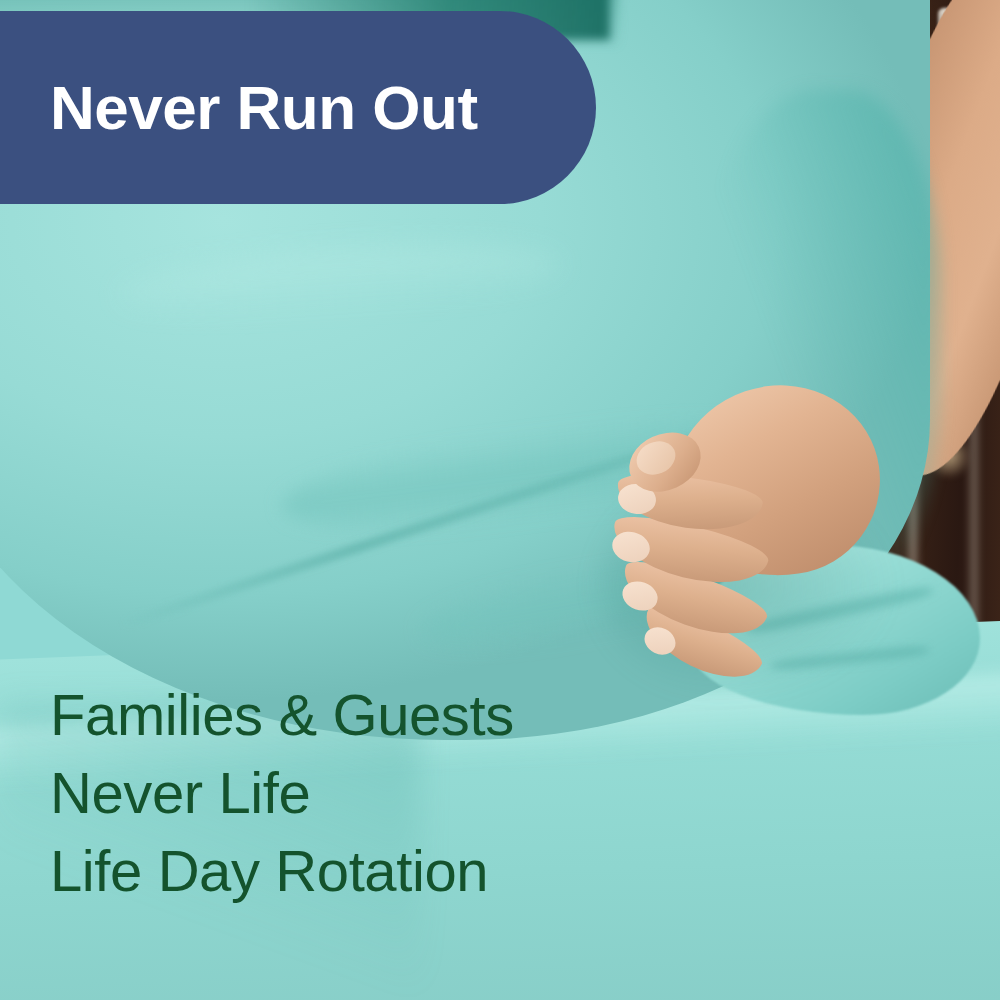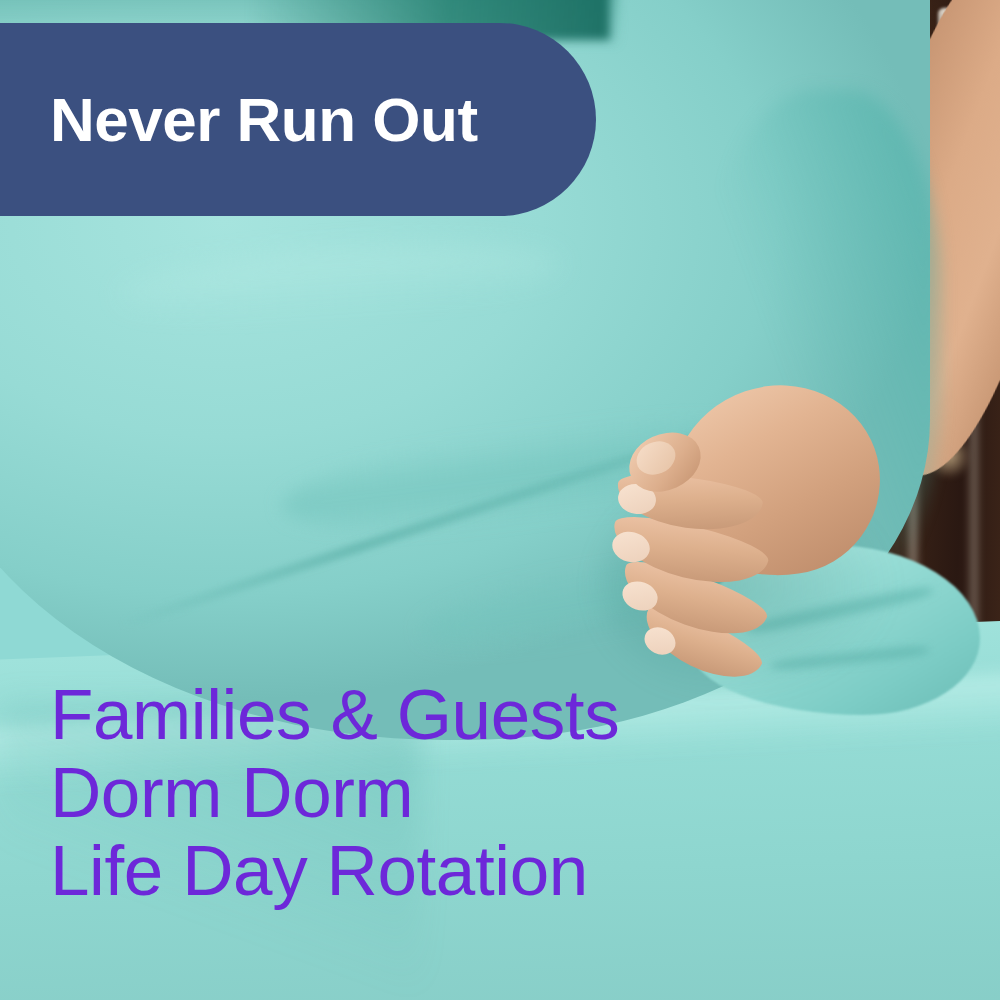--- a/index.html
+++ b/index.html
@@ -365,21 +365,21 @@
     height: 230px;
     border-radius: 50%;
     background: radial-gradient(ellipse at 40% 50%, rgba(58,140,132,0.40), rgba(100,190,182,0) 68%);
     filter: blur(12px);
   }
 
   
   .banner {
     position: absolute;
     left: 0;
-    top: 23px;
+    top: 11px;
     width: 596px;
     height: 193px;
     background: #3B5080;
     border-radius: 0 97px 97px 0;
     display: flex;
     flex-direction: column;
     justify-content: center;
     padding-left: 50px;
     box-sizing: border-box;
   }
@@ -394,23 +394,23 @@
   }
 
   
   .features {
     position: absolute;
     left: 50px;
     top: 676px;
     width: 620px;
   }
   .feature-line {
-    color: #6d28d9;
+    color: #14532d;
     font-family: "Liberation Sans", sans-serif;
-    font-size: 71px;
+    font-size: 58px;
     font-weight: normal;
     line-height: 78px;
     letter-spacing: -0.4px;
     white-space: nowrap;
   }
 </style>
 </head>
 <body>
 
 <div class="canvas">
@@ -466,17 +466,17 @@
     </div>
 
   </div>
 
   <div class="banner">
     <div class="headline-line">Never Run Out</div>
   </div>
 
   <div class="features">
     <div class="feature-line">Families &amp; Guests</div>
-    <div class="feature-line">Dorm Dorm</div>
+    <div class="feature-line">Never Life</div>
     <div class="feature-line">Life Day Rotation</div>
   </div>
 
 </div>
 
 </body></html>

